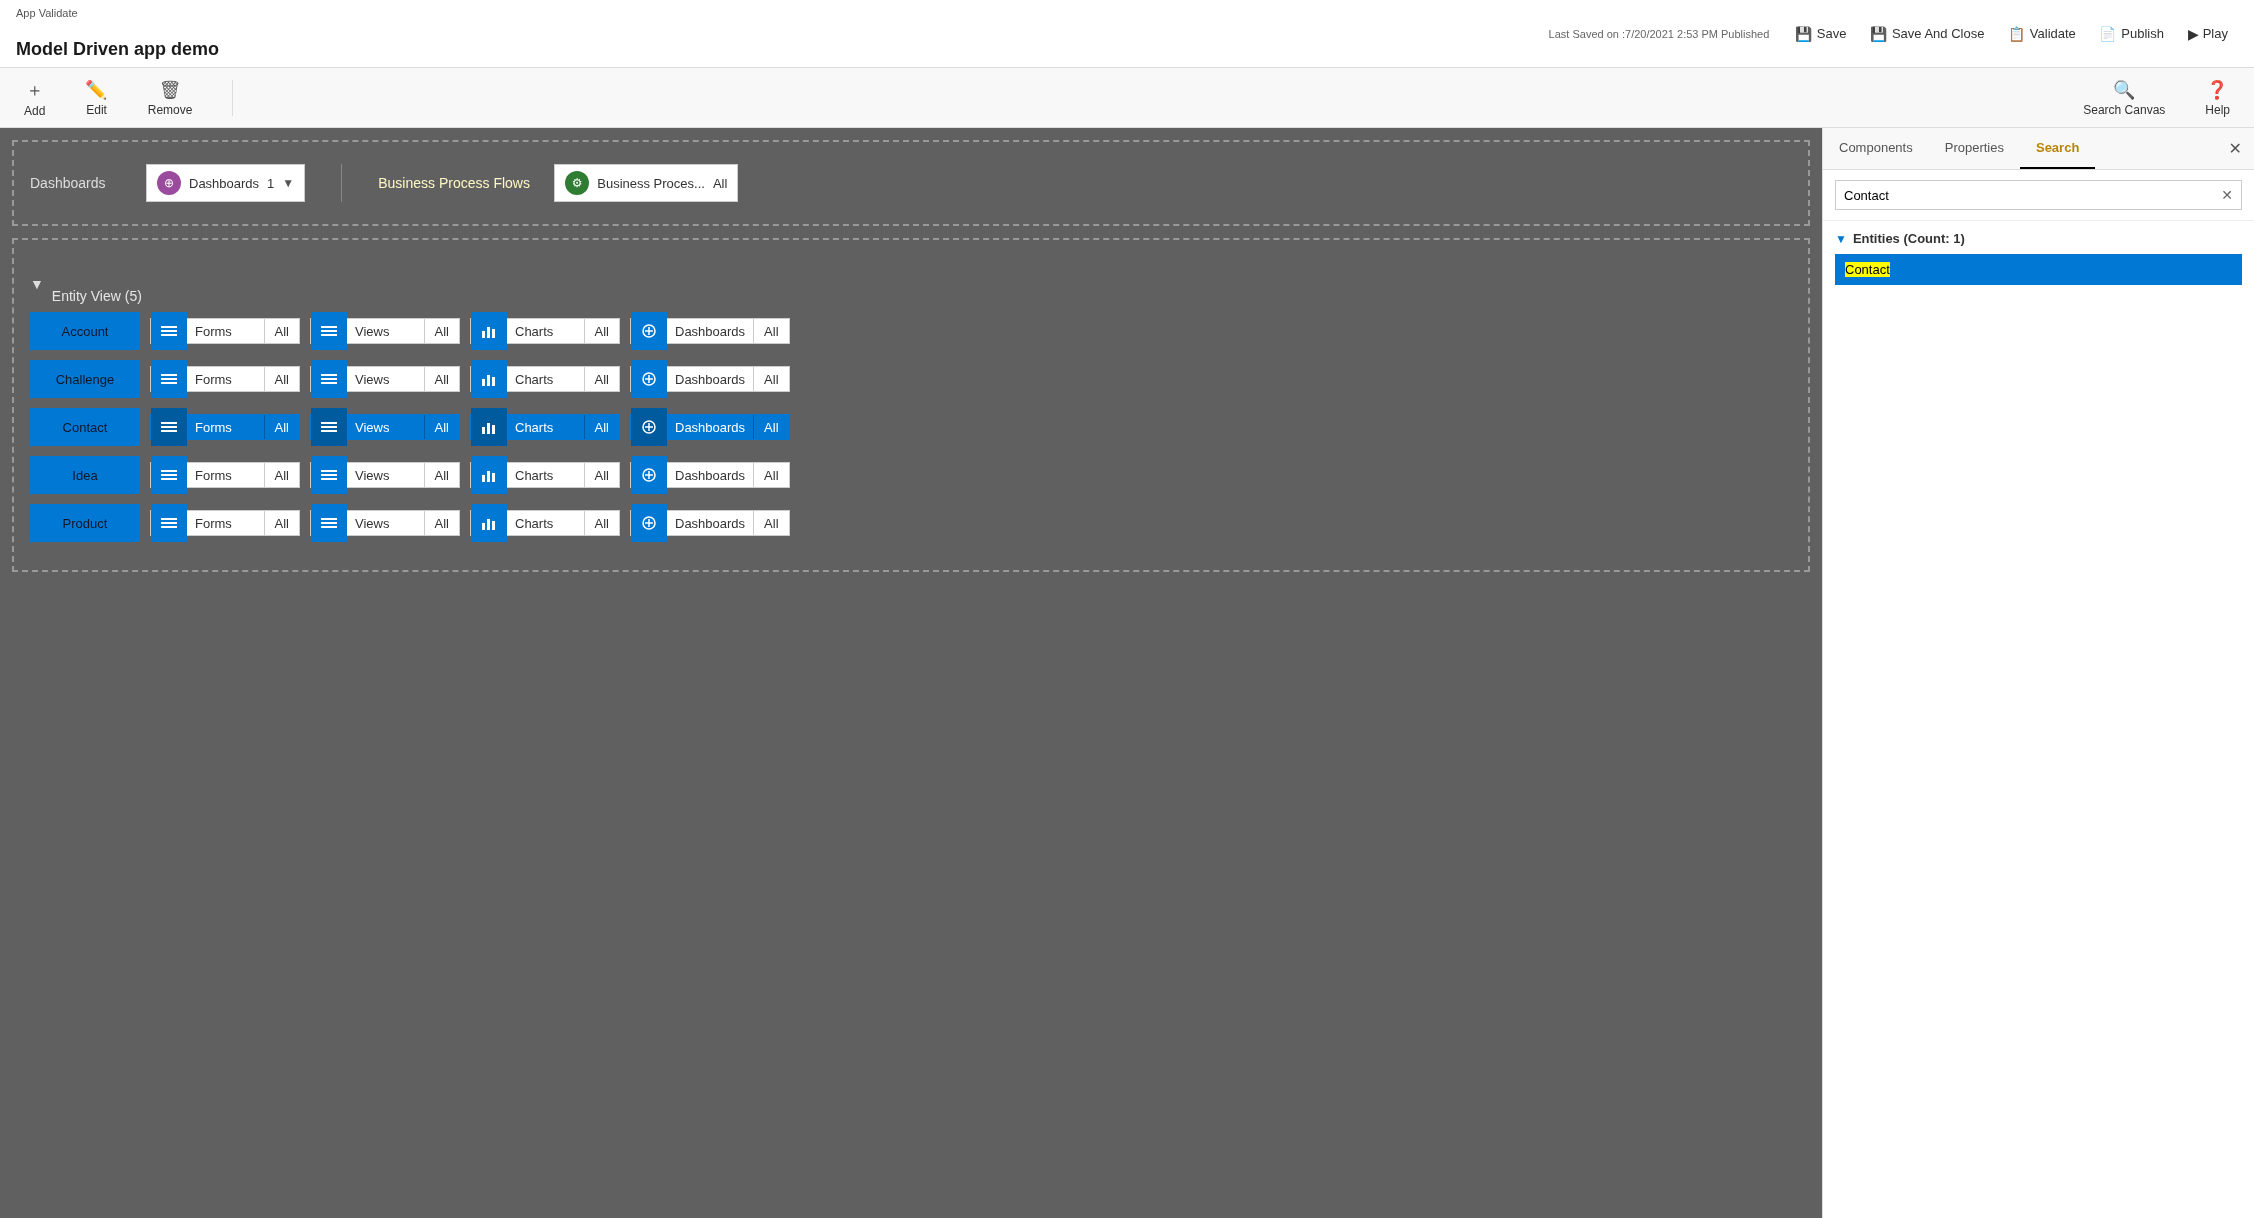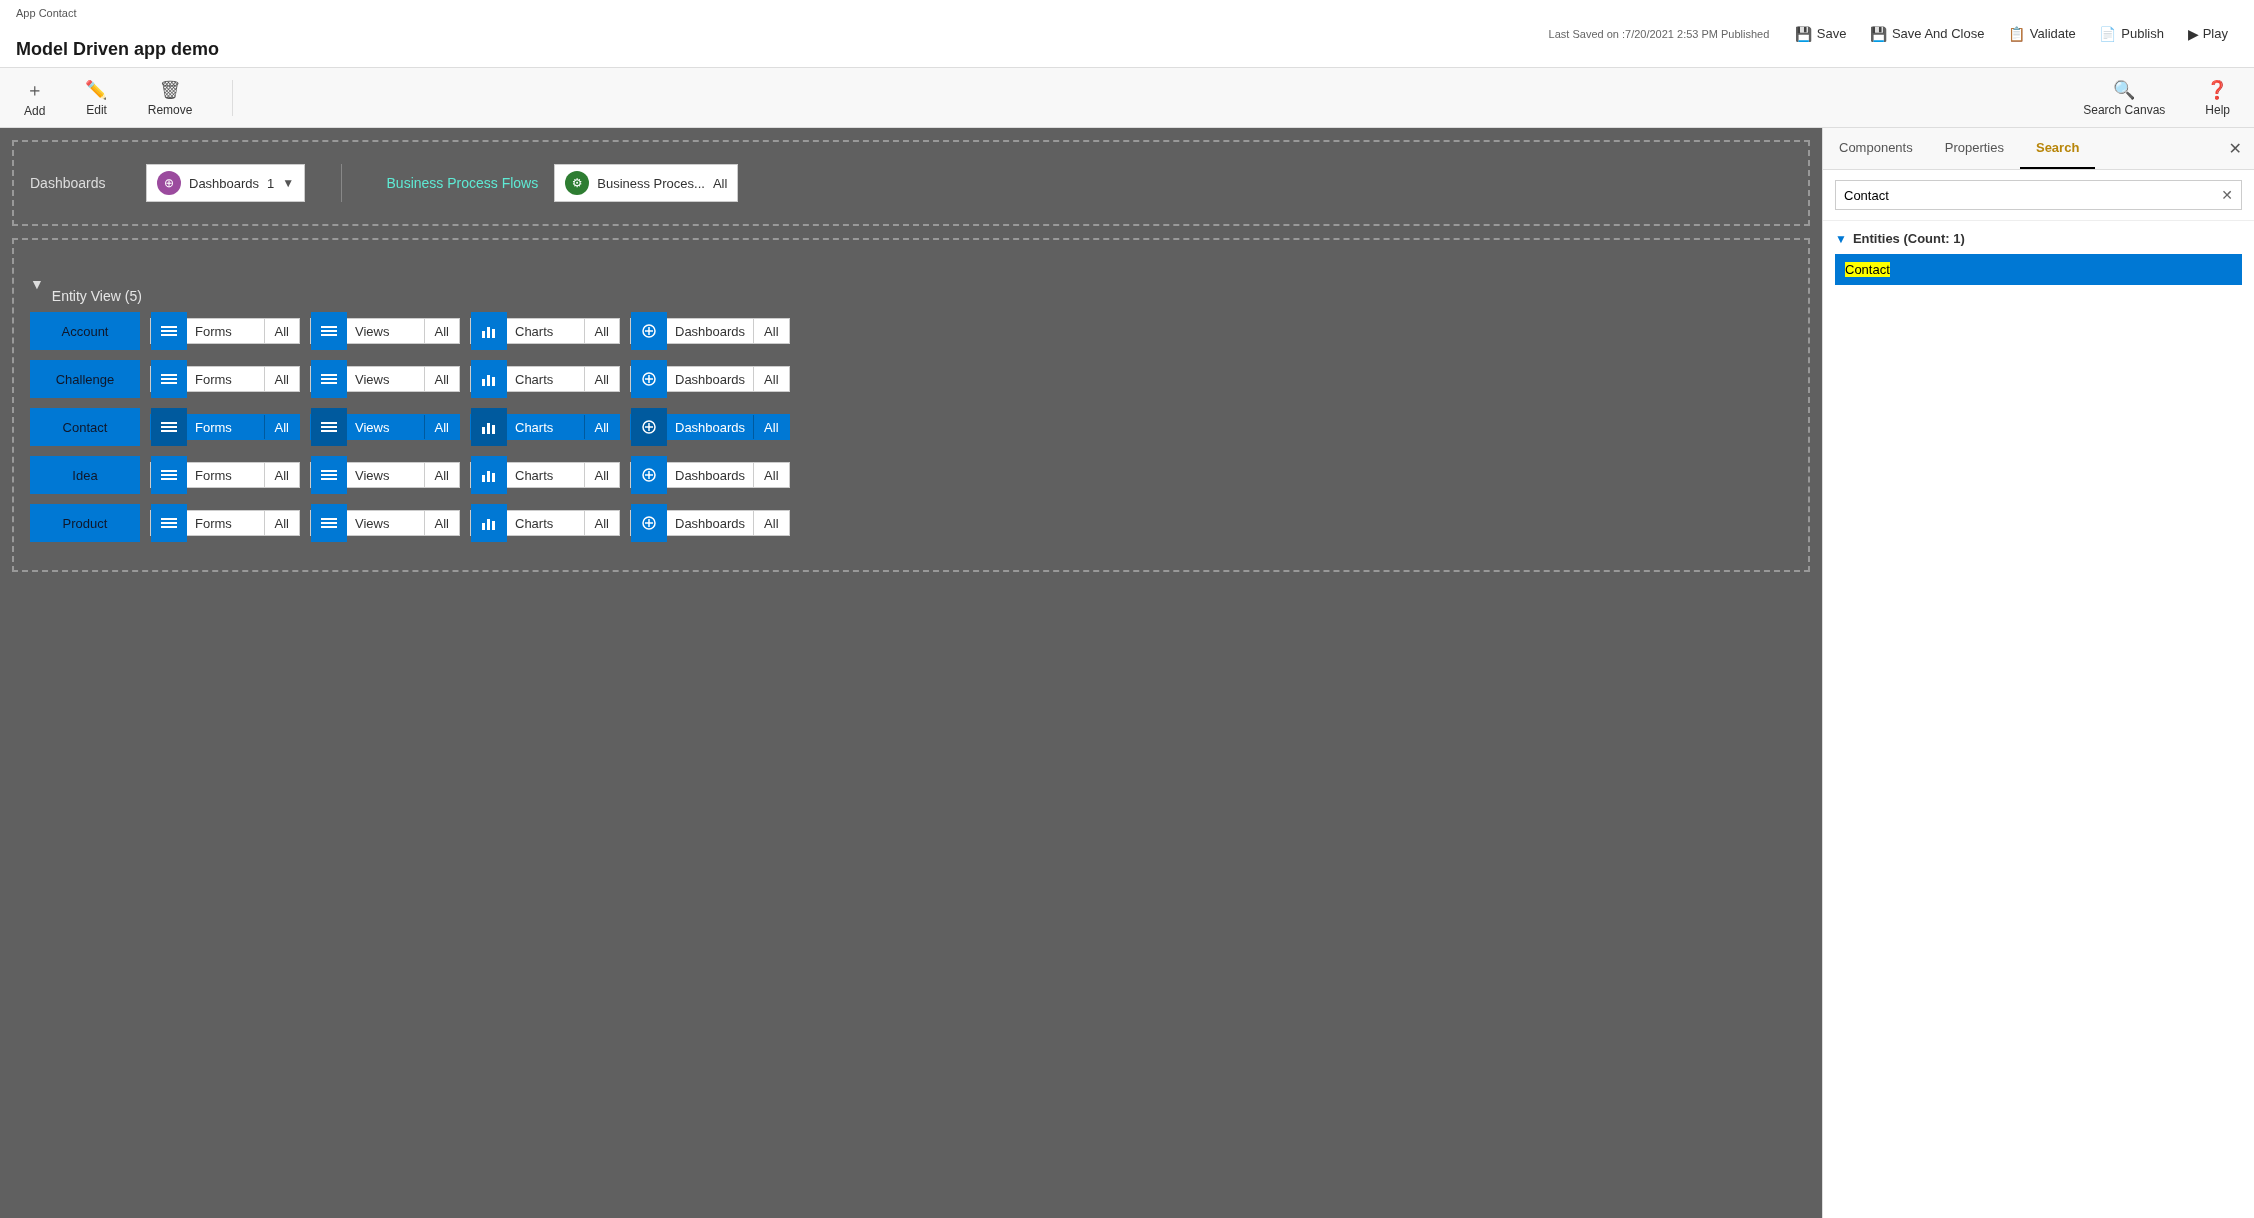--- a/index.html
+++ b/index.html
@@ -95,21 +95,21 @@
       display: flex; align-items: center; justify-content: center;
       color: #fff; font-size: 12px;
     }
     .dash-icon.green {
       background: #2e7d32;
     }
     .dash-label { font-size: 13px; color: #333; }
     .dash-count { font-size: 13px; color: #333; }
     .dash-chevron { font-size: 12px; color: #555; }
     .bpf-separator { width: 1px; height: 38px; background: #888; margin: 0 20px; }
-    .bpf-label { font-size: 14px; color: #5eead4; min-width: 160px; text-align: right; }
+    .bpf-label { font-size: 14px; color: #fef9c3; min-width: 160px; }
 
     
     .entity-view-header {
       display: flex; align-items: center; gap: 8px;
       padding: 10px 0 4px 0;
     }
     .entity-view-toggle { color: #ddd; font-size: 14px; cursor: pointer; }
     .entity-view-title { font-size: 14px; color: #e5e5e5; margin-top: 24px; }
 
     
@@ -252,21 +252,21 @@
     
     .canvas-area::-webkit-scrollbar { width: 10px; }
     .canvas-area::-webkit-scrollbar-track { background: #555; }
     .canvas-area::-webkit-scrollbar-thumb { background: #888; }
   </style>
 </head>
 <body>
 
 <div class="header">
   <div class="header-left">
-    <span class="header-subtitle">App Contact</span>
+    <span class="header-subtitle">App Validate</span>
     <span class="header-title">Model Driven app demo</span>
   </div>
   <div class="header-right">
     <span class="last-saved">Last Saved on :7/20/2021 2:53 PM Published</span>
     <button class="header-btn">
       <span class="btn-icon">💾</span>
       <span>Save</span>
     </button>
     <button class="header-btn">
       <span class="btn-icon">💾</span>

